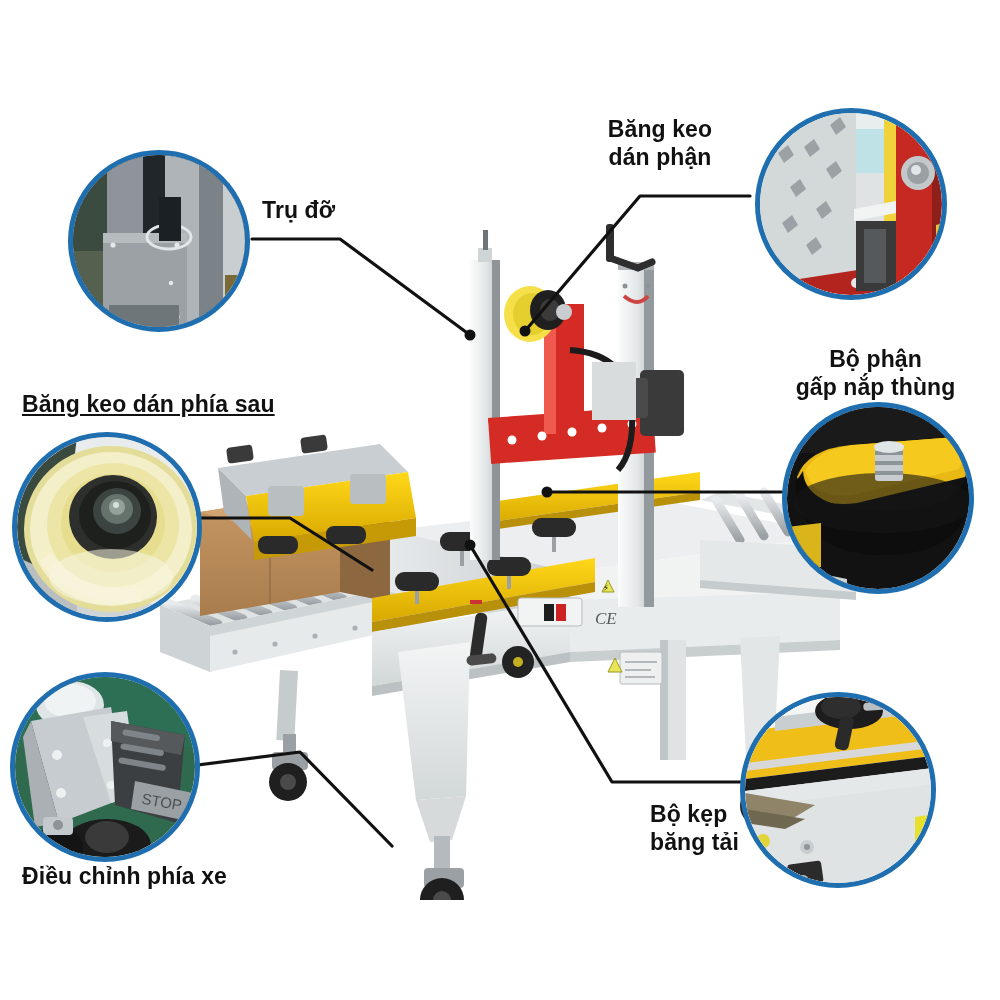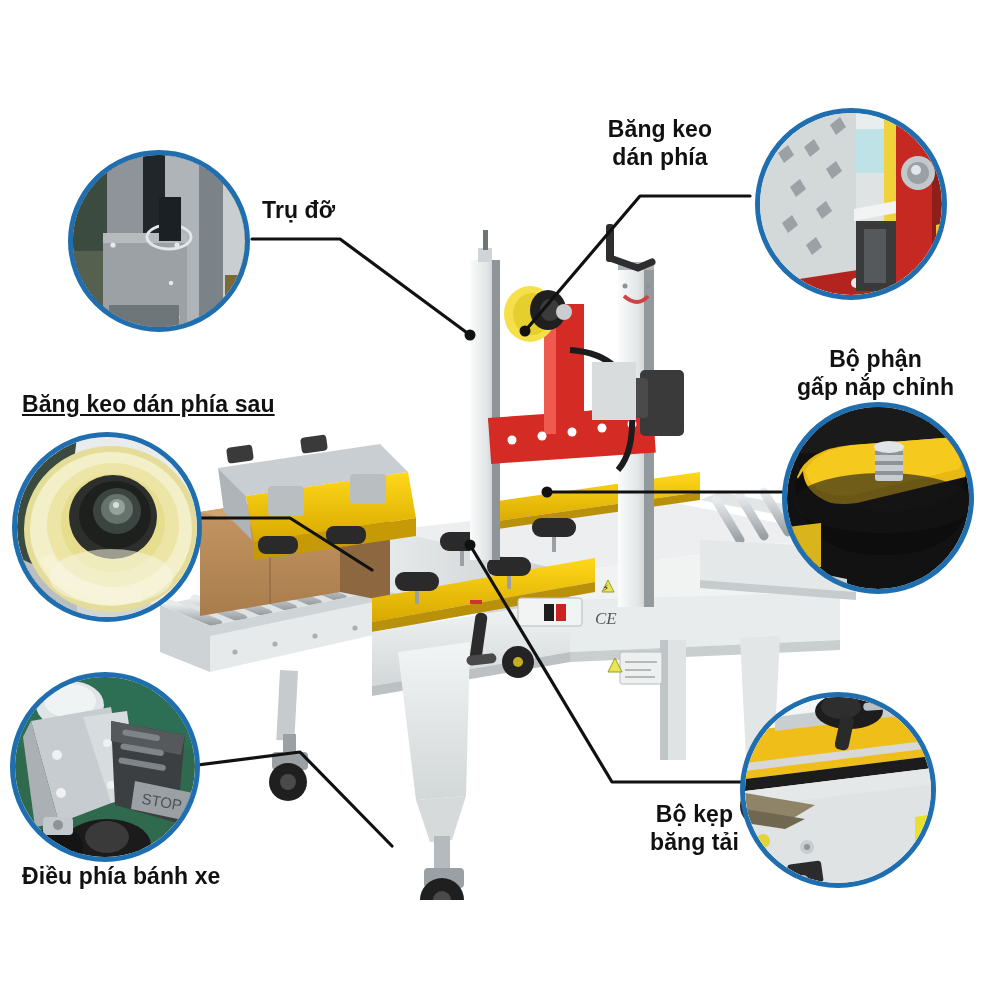--- a/index.html
+++ b/index.html
@@ -30,21 +30,20 @@
   
   .label{
     position:absolute;
     color:#111111;
     font-weight:700;
     font-size:23px;
     line-height:1.22;
     letter-spacing:.1px;
     white-space:pre-line;
     z-index:9;
-    text-align:center;
   }
   .label.center{text-align:center;}
 
   svg.lines{position:absolute;inset:0;width:1000px;height:1000px;z-index:4;pointer-events:none;}
   svg.machine{position:absolute;left:140px;top:200px;width:740px;height:700px;z-index:2;}
 </style>
 </head>
 <body>
 
 <div id="stage">
@@ -363,21 +362,21 @@
         <circle cx="44" cy="178" r="5" fill="#e6e9ea"></circle>
         <circle cx="96" cy="170" r="5" fill="#e6e9ea"></circle>
         <rect x="96" y="108" width="40" height="70" fill="#3a3a3a"></rect>
         <rect x="104" y="116" width="22" height="54" fill="#55595b"></rect>
         <polygon points="94,96 136,88 136,100 94,108" fill="#f2f4f4"></polygon>
         <polygon points="176,112 192,108 192,146 176,150" fill="#e8c433"></polygon>
       </svg>
     </div>
   </div>
   <div class="label center" style="left:580px;top:115px;width:160px;">Băng keo
-dán phía</div>
+dán phận</div>
 
   <div class="callout" style="left:782px;top:402px;width:192px;height:192px;">
     <div class="inner">
       <svg viewBox="0 0 192 192" width="192" height="192">
         <rect width="192" height="192" fill="#121212"></rect>
         <rect x="0" y="0" width="192" height="46" fill="#1a1a1a"></rect>
         <path d="M10,70 q10,-28 54,-32 L170,30 q22,14 8,40 L70,96 q-48,6 -60,-26 z" fill="#e8b815"></path>
         <path d="M18,64 q12,-22 50,-26 L168,30 q14,12 4,32 L66,88 q-40,4 -48,-24 z" fill="#f5c91e"></path>
         <path d="M8,76 q6,70 84,72 q82,2 92,-58 L184,54 q-6,52 -88,50 q-78,-2 -80,-40 z" fill="#0d0d0d"></path>
         <ellipse cx="96" cy="96" rx="90" ry="30" fill="#161616" opacity=".6"></ellipse>
@@ -389,21 +388,21 @@
         <polygon points="0,120 34,116 34,160 0,164" fill="#d9b41a"></polygon>
         <polygon points="0,160 60,172 60,192 0,192" fill="#cfd4d6"></polygon>
         <g stroke="#9aa0a4" stroke-width="5">
           <line x1="4" y1="168" x2="24" y2="192"></line>
           <line x1="24" y1="170" x2="44" y2="192"></line>
         </g>
       </svg>
     </div>
   </div>
   <div class="label center" style="left:758px;top:345px;width:235px;">Bộ phận
-gấp nắp chỉnh</div>
+gấp nắp thùng</div>
 
   <div class="callout" style="left:12px;top:432px;width:190px;height:190px;">
     <div class="inner">
       <svg viewBox="0 0 190 190" width="190" height="190">
         <rect width="190" height="190" fill="#e9ecec"></rect>
         <polygon points="0,0 60,0 36,190 0,190" fill="#3b4a3f"></polygon>
         <polygon points="0,120 70,152 70,190 0,190" fill="#b9bec1"></polygon>
         <polygon points="60,152 190,178 190,190 60,190" fill="#cfd4d6"></polygon>
         <ellipse cx="94" cy="92" rx="84" ry="80" fill="#f3efc8"></ellipse>
         <ellipse cx="94" cy="92" rx="84" ry="80" fill="none" stroke="#e4dd9a" stroke-width="6"></ellipse>
@@ -448,21 +447,21 @@
         <polygon points="120,104 178,116 172,144 116,132" fill="#9aa0a4"></polygon>
         <text x="146" y="130" font-size="15" font-family="Liberation Sans, sans-serif" fill="#4d5255" text-anchor="middle" transform="rotate(10 146 130)">STOP</text>
         <ellipse cx="92" cy="168" rx="44" ry="26" fill="#1b1b1b"></ellipse>
         <ellipse cx="92" cy="160" rx="22" ry="16" fill="#3a3a3a"></ellipse>
         <ellipse cx="42" cy="170" rx="26" ry="20" fill="#141414"></ellipse>
         <rect x="28" y="140" width="30" height="18" rx="4" fill="#c3c9cc"></rect>
         <circle cx="43" cy="148" r="5" fill="#8d9397"></circle>
       </svg>
     </div>
   </div>
-  <div class="label" style="left:22px;top:862px;">Điều phía bánh xe</div>
+  <div class="label" style="left:22px;top:862px;">Điều chỉnh phía xe</div>
 
   <div class="callout" style="left:740px;top:692px;width:196px;height:196px;">
     <div class="inner">
       <svg viewBox="0 0 196 196" width="196" height="196">
         <rect width="196" height="196" fill="#eef0f1"></rect>
         <polygon points="0,0 196,0 196,22 0,40" fill="#f4f6f6"></polygon>
         <polygon points="0,34 196,12 196,58 0,82" fill="#efbe18"></polygon>
         <polygon points="0,82 196,58 196,70 0,94" fill="#1c1c1c"></polygon>
         <polygon points="0,66 196,42 196,50 0,74" fill="#d8d8d8"></polygon>
         <polygon points="30,20 196,0 196,14 30,34" fill="#c9ced1"></polygon>

